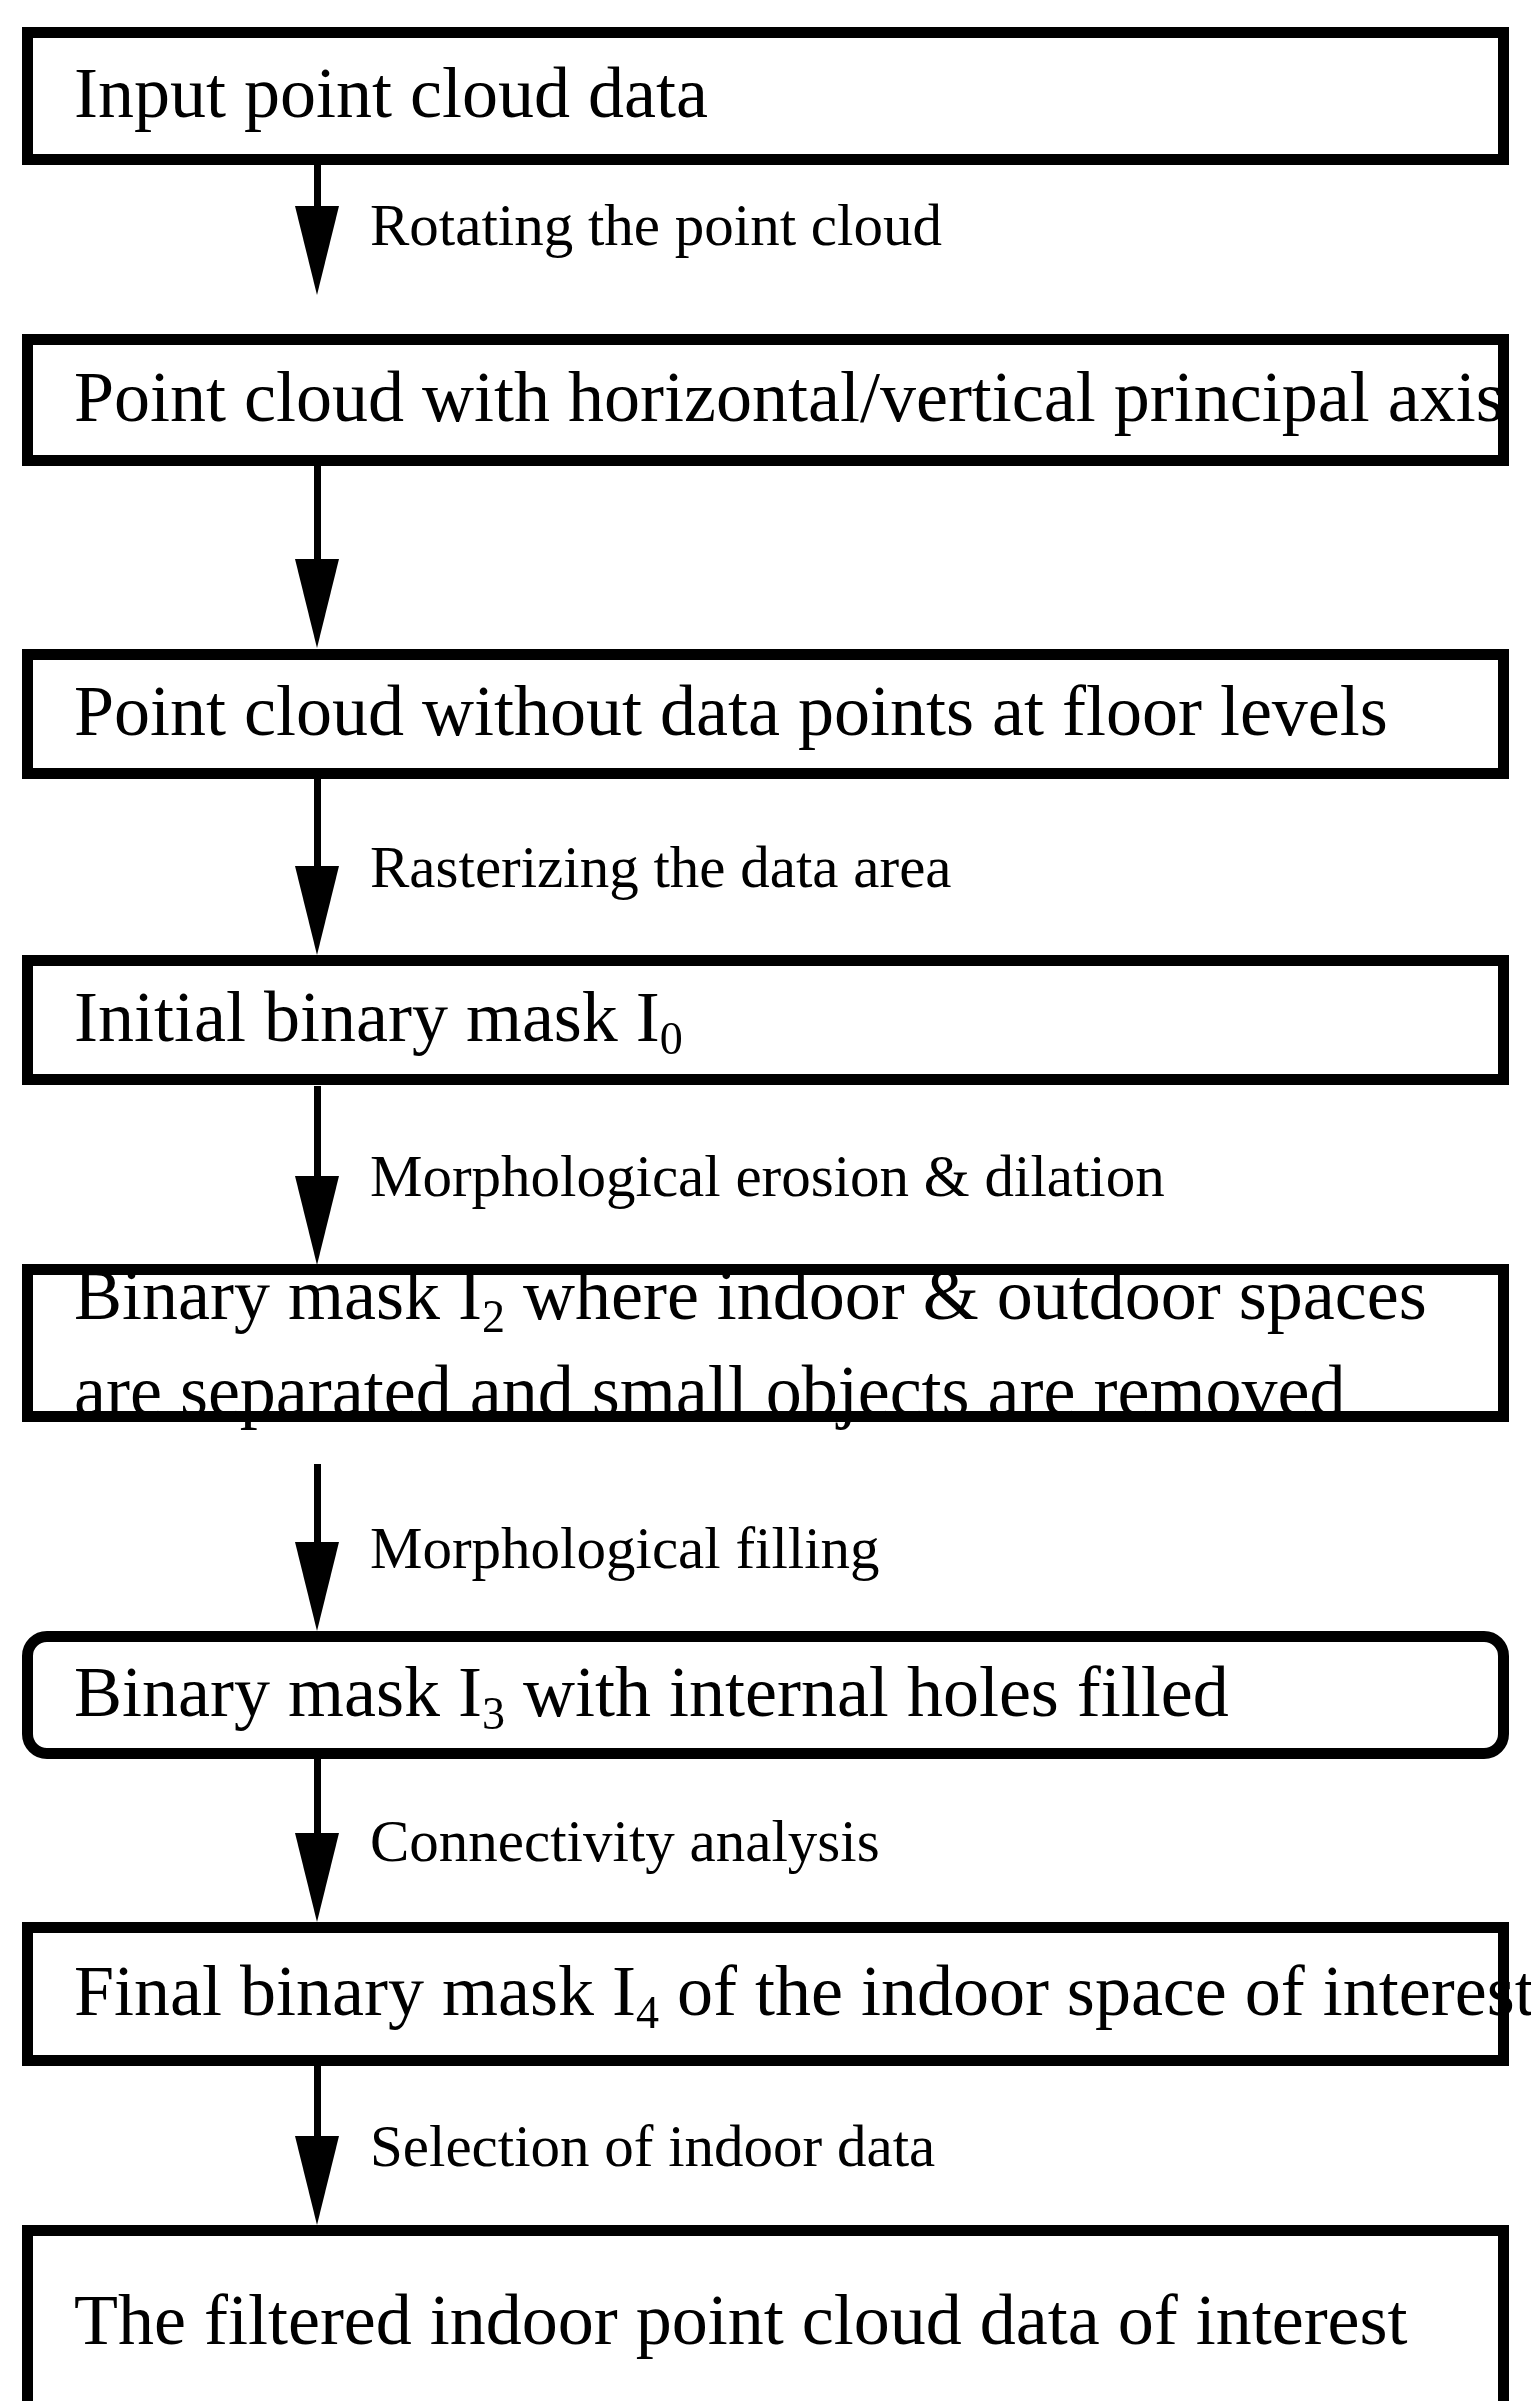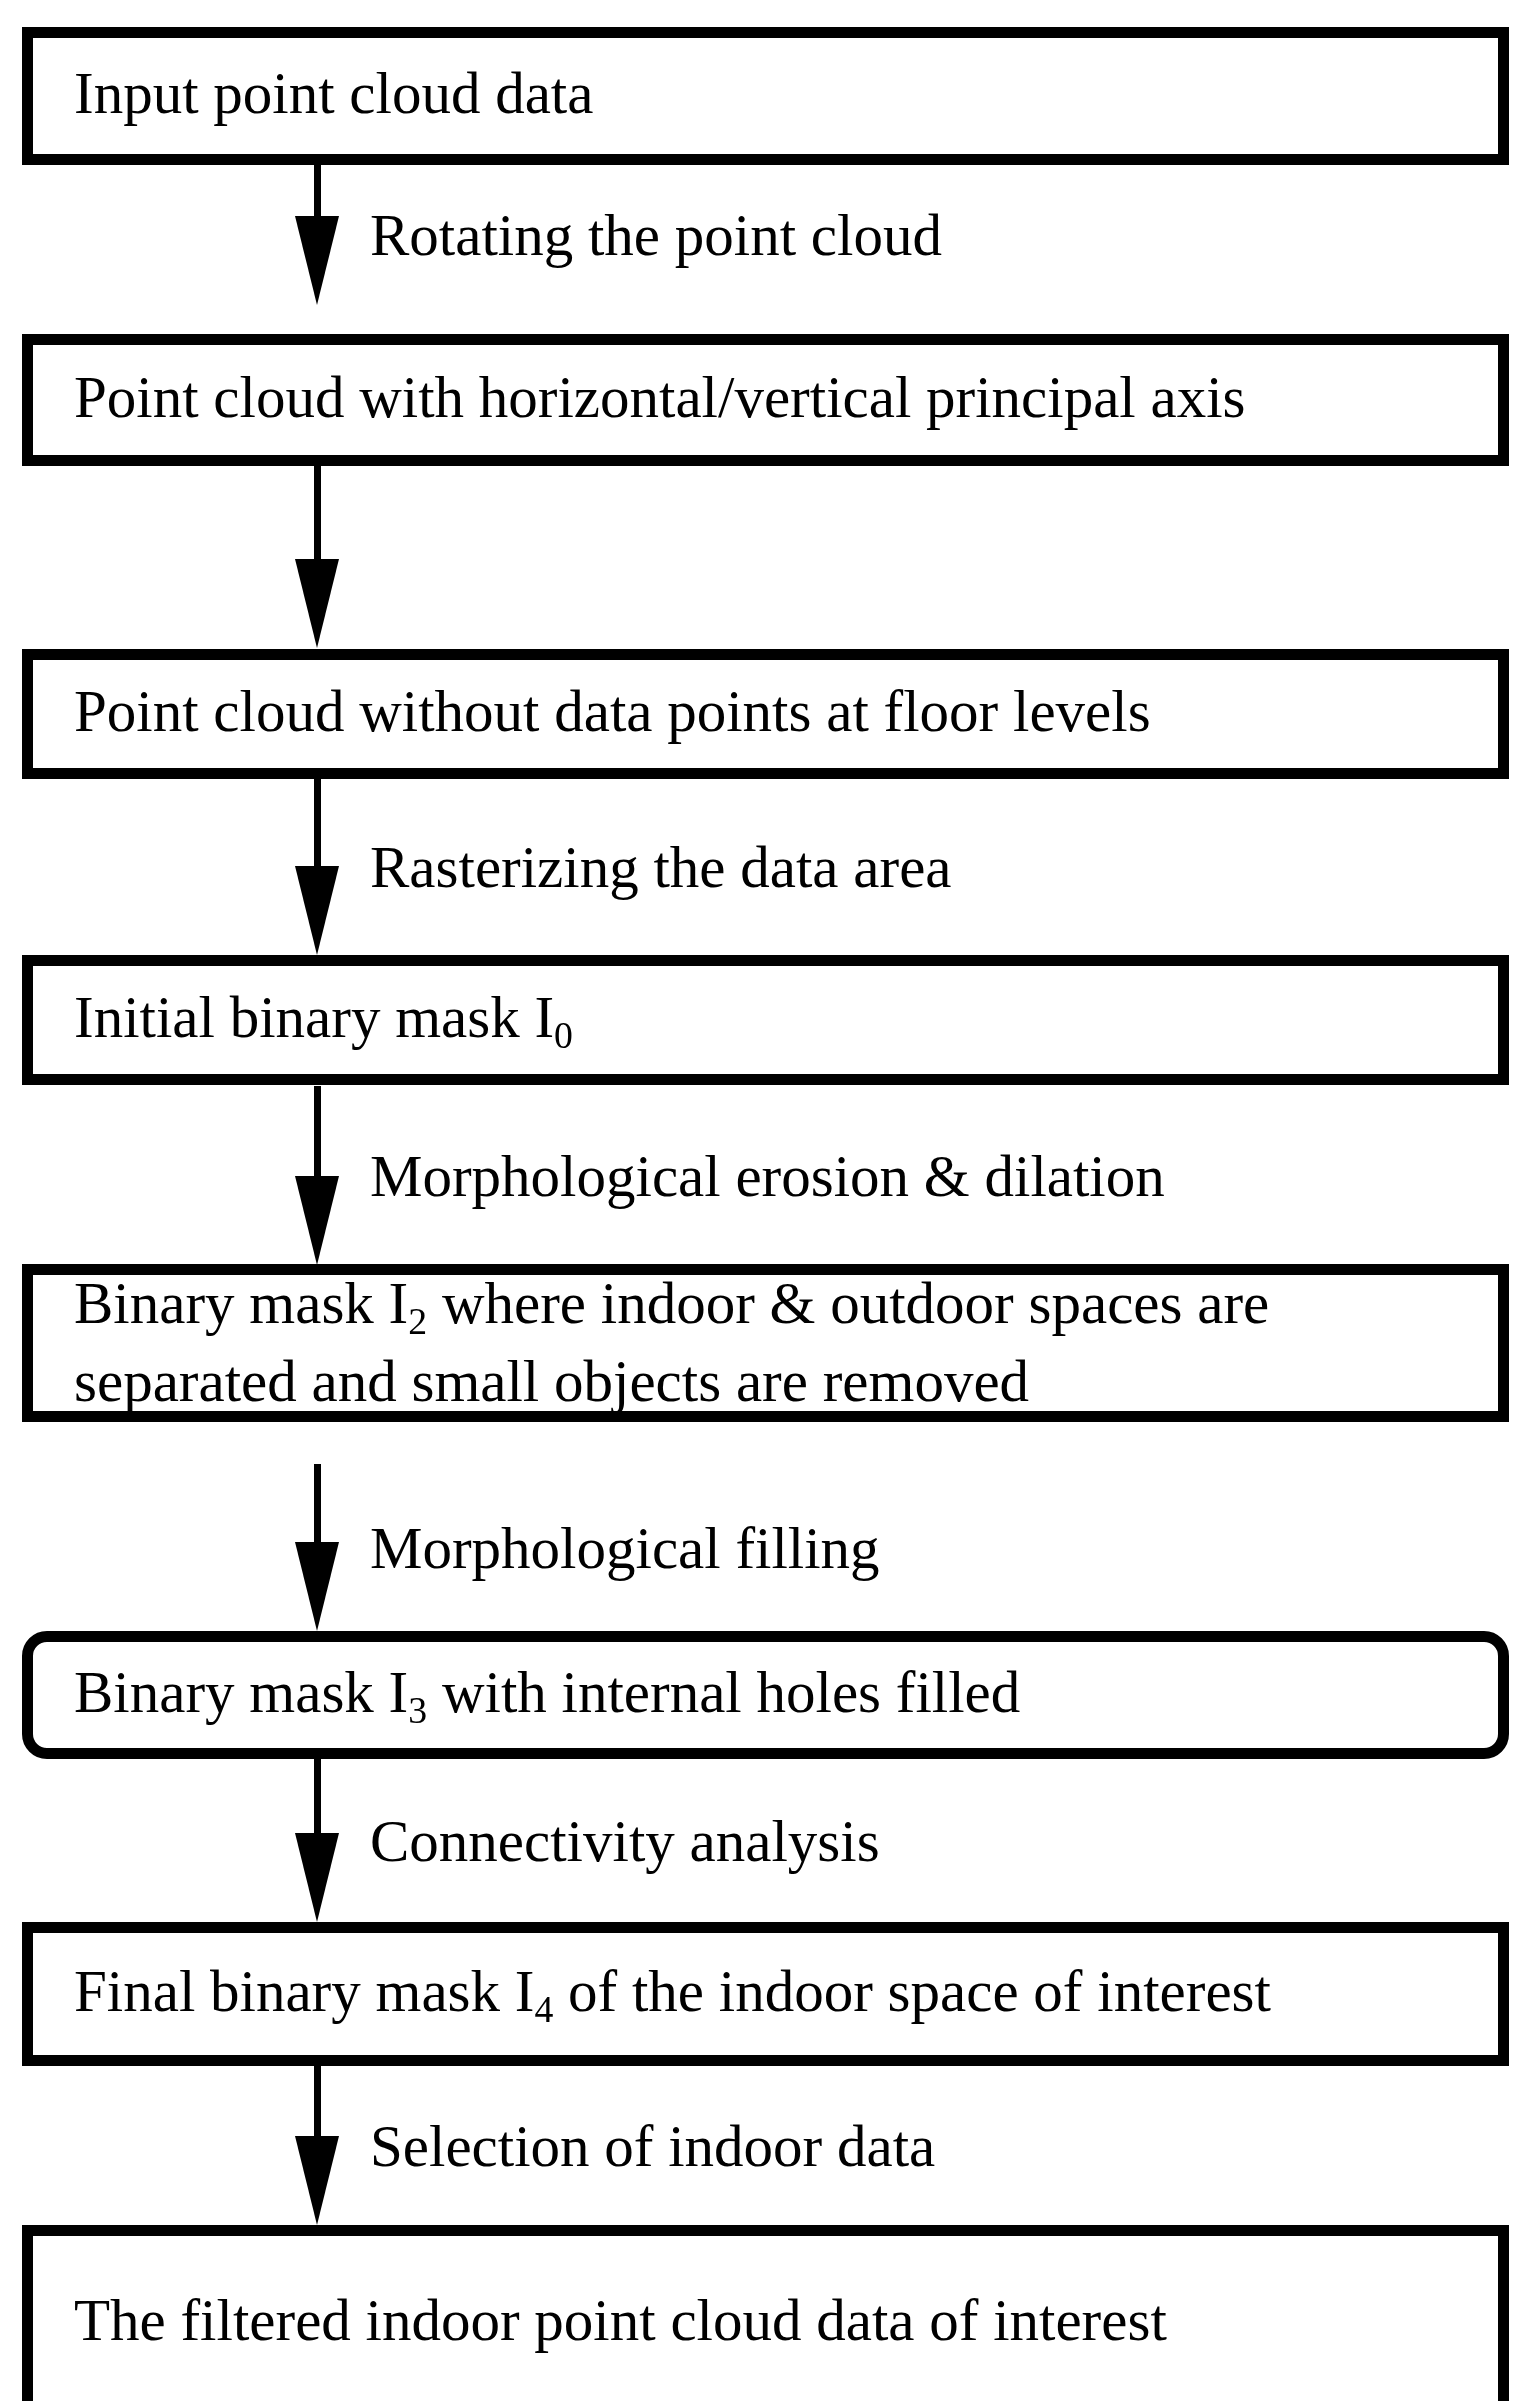--- a/index.html
+++ b/index.html
@@ -15,40 +15,40 @@
     position: absolute;
     left: 22px;
     width: 1487px;
     box-sizing: border-box;
     border: 11.7px solid #000000;
     background: #ffffff;
     display: flex;
     align-items: center;
     padding-left: 41px;
     padding-right: 8.8px;
-    font-size: 59px;
+    font-size: 72px;
     line-height: 1.25;
   }
   .box .boxtext { display: inline-block; }
   .box.oneline .boxtext { white-space: nowrap; }
   .sub {
     font-size: 0.64em;
     vertical-align: -0.28em;
   }
   .b1 { top: 27px;   height: 138px; }
   .b2 { top: 334px;  height: 132px; }
   .b3 { top: 649px;  height: 130px; }
   .b4 { top: 955px; height: 130px; }
   .b5 { top: 1264px; height: 158px; }
   .b6 { top: 1631px; height: 128px; border-radius: 25px; }
   .b7 { top: 1922px; height: 144px; }
   .b8 { top: 2225px; height: 196px; }
 
   .connector { position: absolute; left: 0; width: 1531px; }
-  .c1 { top: 165px;  height: 140px; }
+  .c1 { top: 155px;  height: 140px; }
   .c2 { top: 465px;  height: 183px; }
   .c3 { top: 778px; height: 177px; }
   .c4 { top: 1086px; height: 179px; }
   .c5 { top: 1464px; height: 167px; }
   .c6 { top: 1759px; height: 163px; }
   .c7 { top: 2066px; height: 159px; }
 
   .arrow-line {
     position: absolute;
     left: 314px;

